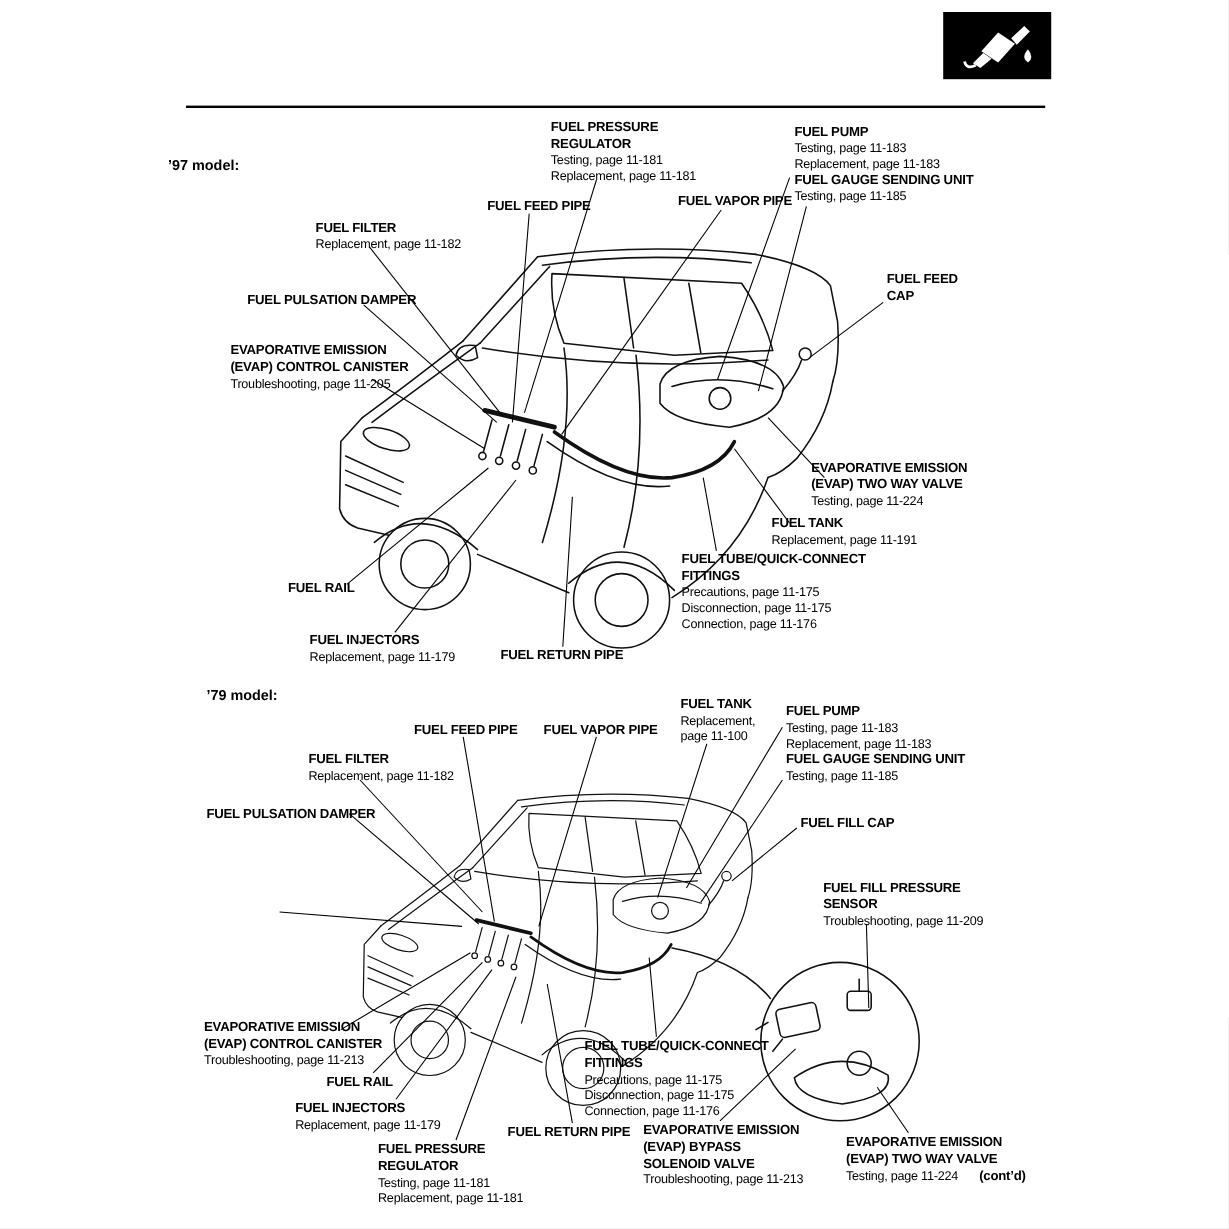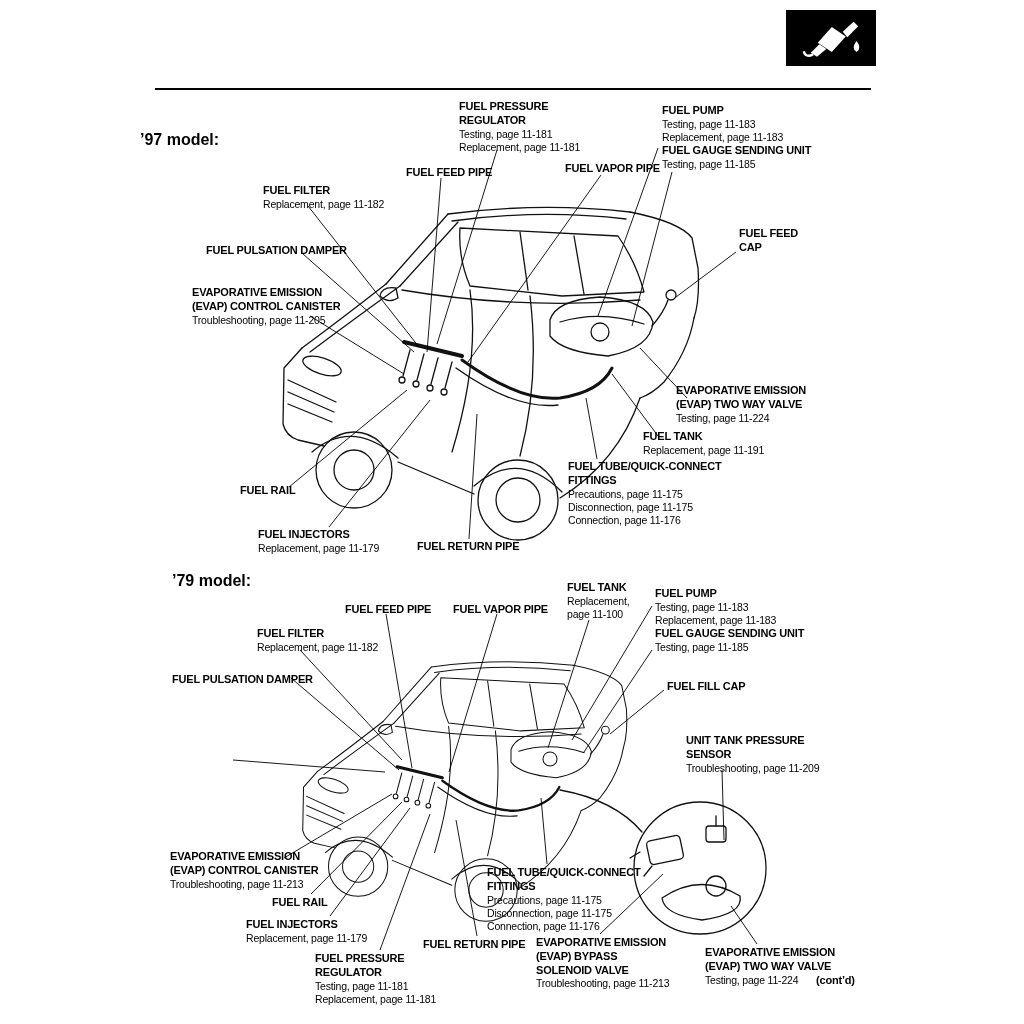--- a/index.html
+++ b/index.html
@@ -2,21 +2,21 @@
 <html><head>
 <meta charset="utf-8">
 <style>
   *{margin:0;padding:0;box-sizing:border-box}
   html,body{background:#d9d9d9}
   #page{position:relative;width:1024px;height:1024px;margin:0 auto;background:#ffffff;overflow:hidden;
         font-family:"Liberation Sans",sans-serif;color:#000}
   .lb{position:absolute;white-space:nowrap}
   .t{font-weight:bold;font-size:11px;line-height:1.25;letter-spacing:-0.2px}
   .s{font-size:10.5px;line-height:1.25;letter-spacing:-0.2px}
-  .hd{font-weight:bold;font-size:16px}
+  .hd{font-weight:bold;font-size:12px}
   #rule{position:absolute;left:155px;top:88px;width:716px;height:2px;background:#000}
   #iconbox{position:absolute;left:786px;top:10px;width:90px;height:56px;background:#000;
            display:flex;align-items:center;justify-content:center}
   #diagram{position:absolute;left:0;top:0}
   .ld{stroke:#000;stroke-width:0.9;fill:none}
   .art{stroke:#111;fill:none;stroke-width:1.3;stroke-linecap:round;stroke-linejoin:round}
 </style>
 </head>
 <body>
 
@@ -250,21 +250,21 @@
   <div class="lb" style="left:172px;top:673px">
     <div class="t">FUEL PULSATION DAMPER</div>
   </div>
 
   <div class="lb" style="left:667px;top:680px">
     <div class="t">FUEL FILL CAP</div>
   </div>
 
 
   <div class="lb" style="left:686px;top:734px">
-    <div class="t">UNIT TANK PRESSURE</div>
+    <div class="t">FUEL FILL PRESSURE</div>
     <div class="t">SENSOR</div>
     <div class="s">Troubleshooting, page 11-209</div>
   </div>
 
   <div class="lb" style="left:170px;top:850px">
     <div class="t">EVAPORATIVE EMISSION</div>
     <div class="t">(EVAP) CONTROL CANISTER</div>
     <div class="s">Troubleshooting, page 11-213</div>
   </div>
 

